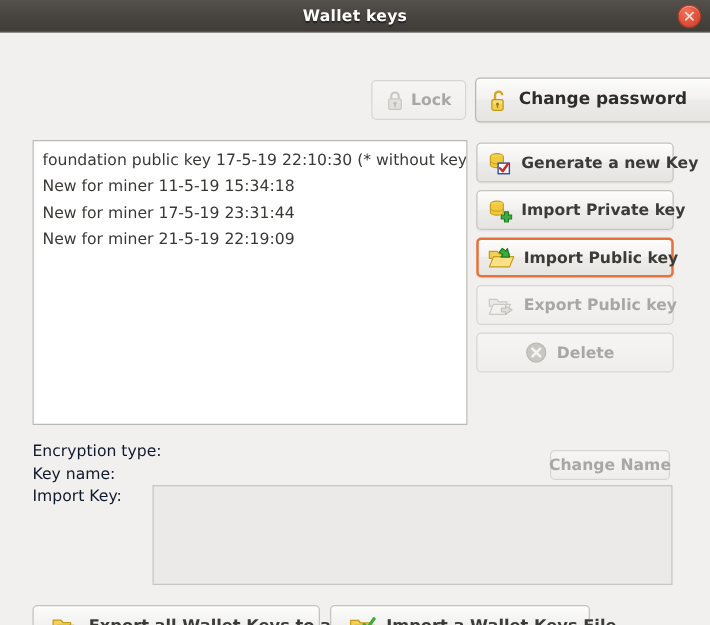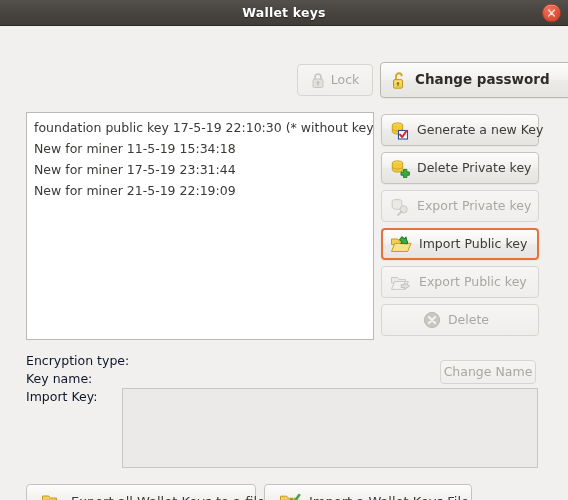--- a/index.html
+++ b/index.html
@@ -87,20 +87,21 @@
     border: 1px solid #c6c3bf;
     border-radius: 4px;
     color: #3c3b37;
     font-size: 12.5px;
     font-family: "DejaVu Sans", sans-serif;
     cursor: pointer;
     padding: 0 8px;
     box-shadow: 0 1px 0 rgba(255,255,255,.75) inset, 0 1px 1px rgba(0,0,0,.04);
     white-space: nowrap;
     user-select: none;
+    font-weight: bold;
   }
   .btn.disabled {
     color: #a9a7a3;
     background: linear-gradient(to bottom, #f6f5f3 0%, #efeeec 100%);
     border-color: #d8d5d1;
     cursor: default;
     box-shadow: none;
   }
   .btn.focused {
     border: 2px solid #e8703a;
@@ -287,34 +288,23 @@
 
       <div class="btn side-btn">
         <span class="icon">
           <svg width="20" height="19" viewBox="0 0 20 19">
             <ellipse cx="7.5" cy="4.3" rx="5.2" ry="2.4" fill="#f4d34f" stroke="#c49d1a" stroke-width=".9"></ellipse>
             <path d="M2.3 4.3 v6.4 c0 1.3 2.3 2.4 5.2 2.4 s5.2-1.1 5.2-2.4 V4.3" fill="#f0c93c" stroke="#c49d1a" stroke-width=".9"></path>
             <path d="M2.3 7.6 c0 1.3 2.3 2.4 5.2 2.4 s5.2-1.1 5.2-2.4" fill="none" stroke="#c49d1a" stroke-width=".8"></path>
             <path d="M13.6 10.4 h3.2 v2.6 h2.6 v3.2 h-2.6 v2.6 h-3.2 v-2.6 h-2.6 v-3.2 h2.6 z" fill="#3faa3f" stroke="#1d7a1d" stroke-width=".9" stroke-linejoin="round"></path>
           </svg>
         </span>
-        <span class="lbl">Delete Private key</span>
-      </div>
-
-      <div class="btn side-btn disabled">
-        <span class="icon">
-          <svg width="20" height="19" viewBox="0 0 20 19">
-            <ellipse cx="7" cy="4.6" rx="4.8" ry="2.2" fill="#e6e4e1" stroke="#c9c7c3" stroke-width=".9"></ellipse>
-            <path d="M2.2 4.6 v5.6 c0 1.2 2.2 2.2 4.8 2.2 s4.8-1 4.8-2.2 V4.6" fill="#eceae7" stroke="#c9c7c3" stroke-width=".9"></path>
-            <circle cx="13.6" cy="12.4" r="3.6" fill="#e6e4e1" stroke="#c9c7c3" stroke-width="1"></circle>
-            <path d="M11.6 14.6 L8 18" stroke="#c9c7c3" stroke-width="1.8" stroke-linecap="round"></path>
-          </svg>
-        </span>
-        <span class="lbl">Export Private key</span>
-      </div>
+        <span class="lbl">Import Private key</span>
+      </div>
+
 
       <div class="btn side-btn focused">
         <span class="icon">
           <svg width="22" height="19" viewBox="0 0 22 19">
             <path d="M1.5 4 h6.2 l1.6 2 h8.2 v3.6 h-16 z" fill="#f3cf5c" stroke="#c49d1a" stroke-width="1" stroke-linejoin="round"></path>
             <path d="M1.5 16.5 l3.3 -8.2 h16.2 l-3.3 8.2 z" fill="#fbe08a" stroke="#c49d1a" stroke-width="1" stroke-linejoin="round"></path>
             <path d="M13.2 1.6 l5.4 4.2 l-5.4 4.2 v-2.3 h-3.4 v-3.8 h3.4 z" fill="#3faa3f" stroke="#1d7a1d" stroke-width="1" stroke-linejoin="round" transform="rotate(38 14 5.8)"></path>
           </svg>
         </span>
         <span class="lbl">Import Public key</span>

